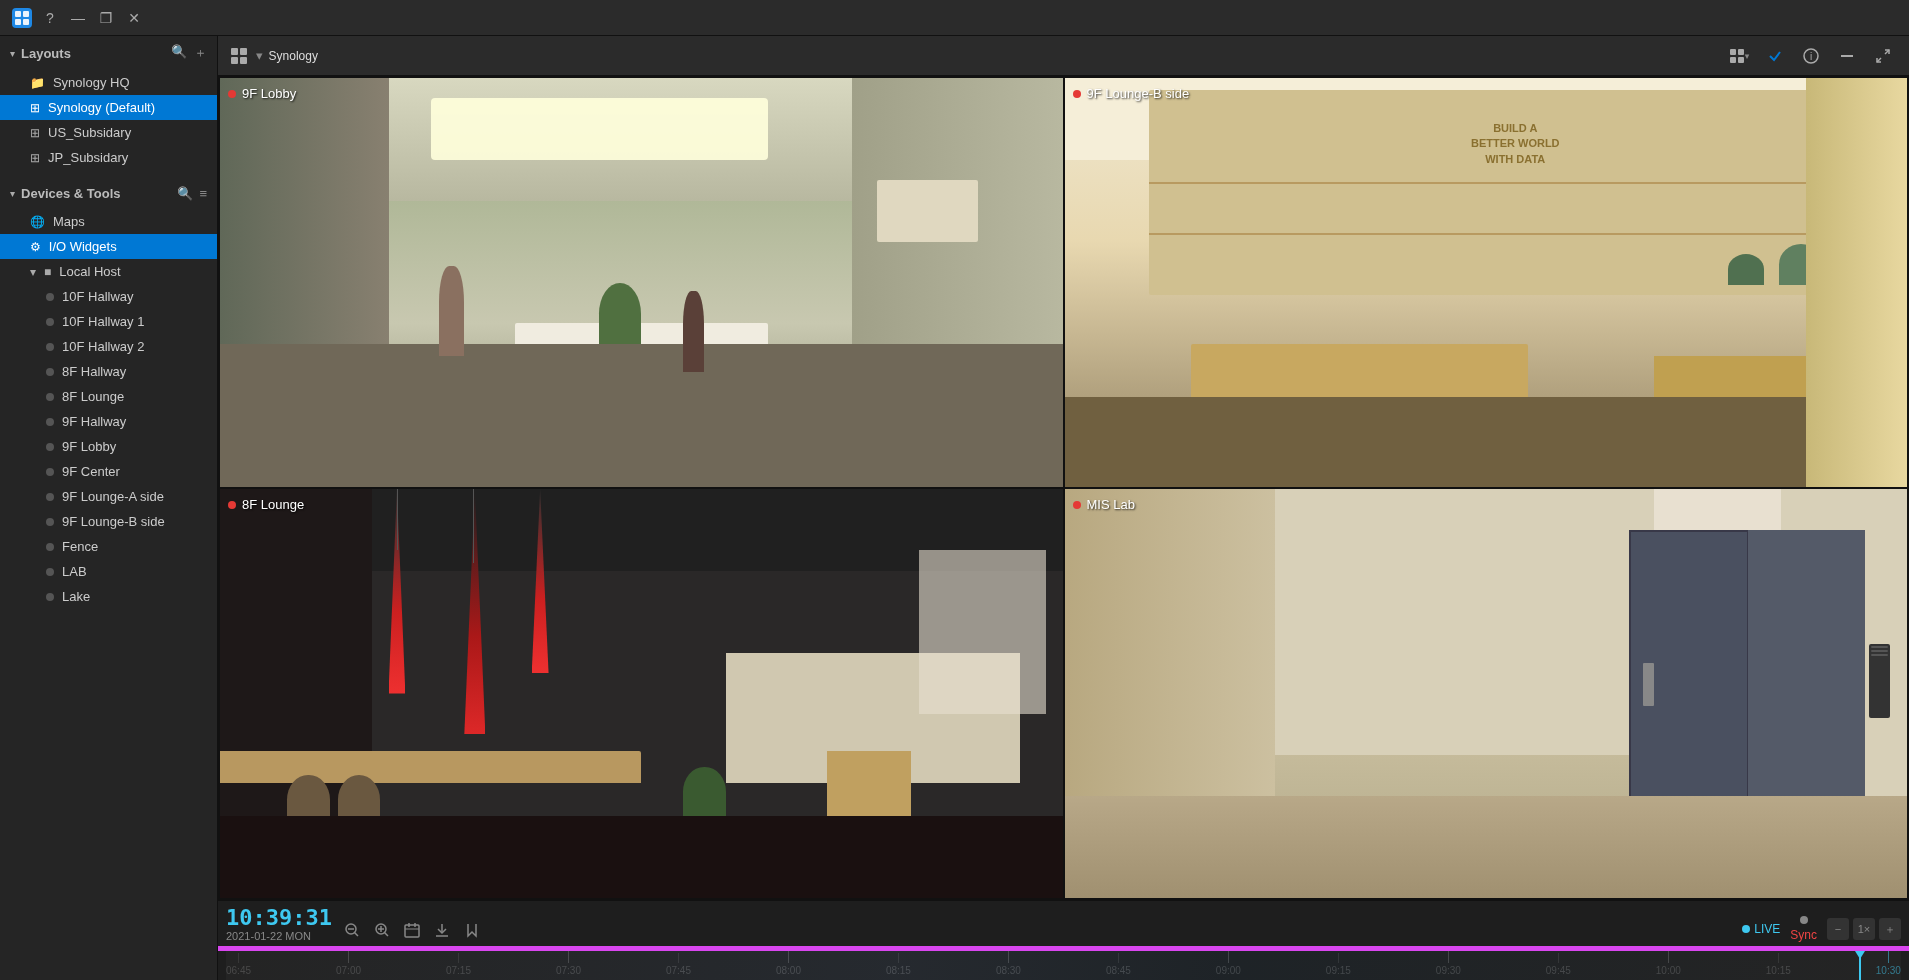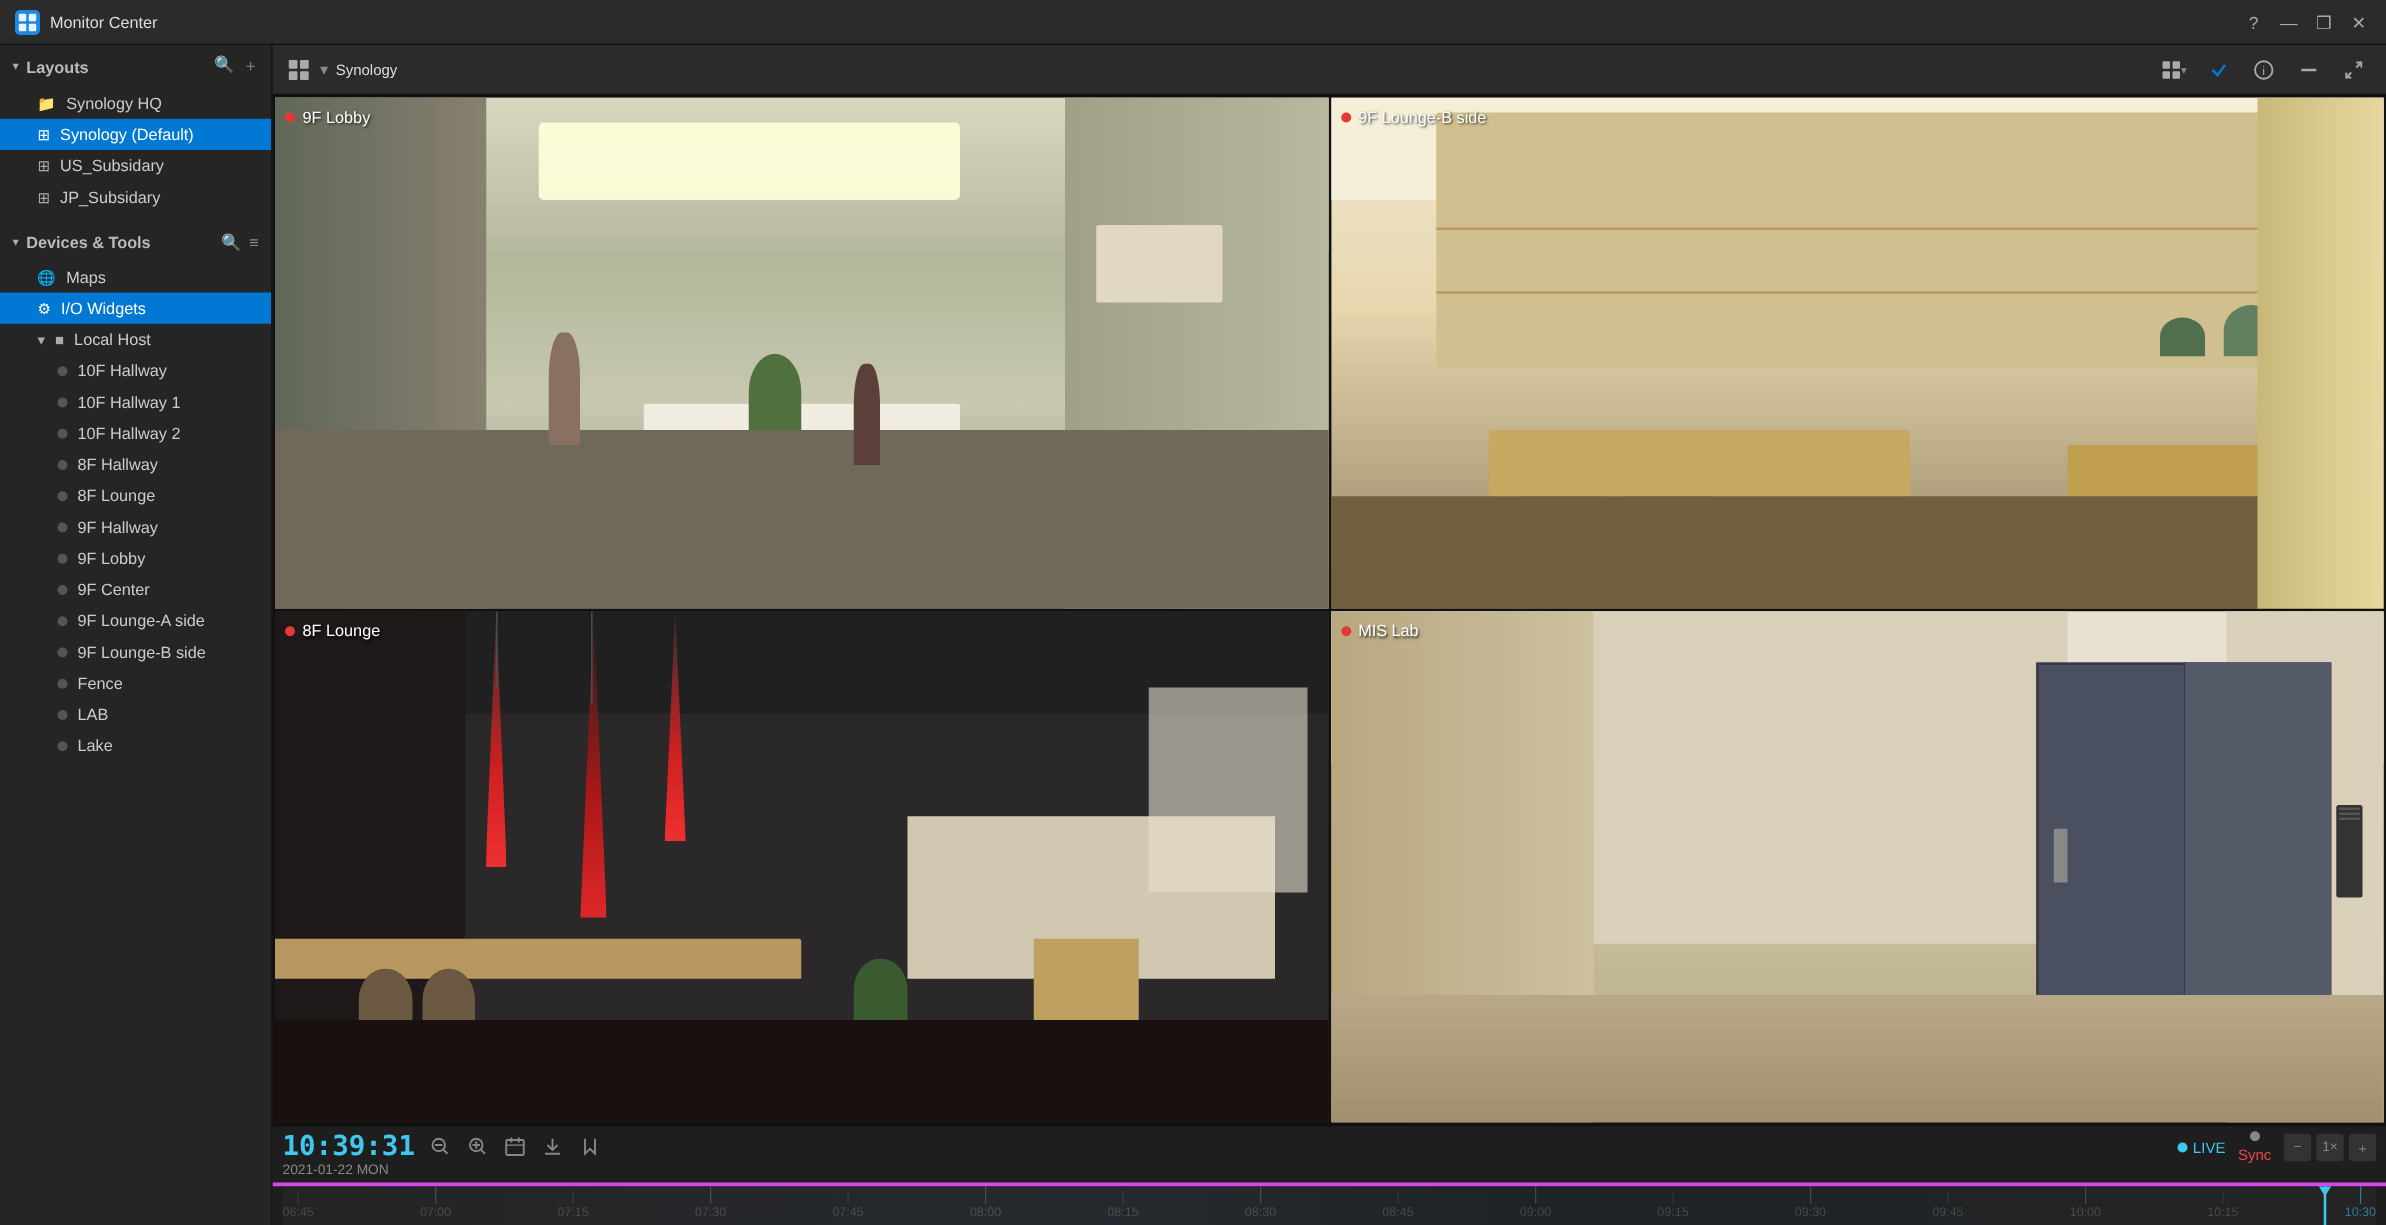--- a/index.html
+++ b/index.html
@@ -201,24 +201,24 @@
     .timeline-bar {
       background: #1e1e1e;
       height: 80px;
       border-top: 1px solid #111;
       flex-shrink: 0;
       display: flex;
       flex-direction: column;
     }
     .timeline-top {
       display: flex;
-      align-items: flex-start;
+      align-items: flex-end;
       padding: 4px 8px;
       gap: 8px;
-      border-bottom: 3px solid #d946ef;
+      border-bottom: 5px solid #d946ef;
     }
     .time-display {
       color: #3ec8f0;
       font-size: 22px;
       font-weight: bold;
       font-family: monospace;
       min-width: 90px;
     }
     .date-display {
       color: #888;
@@ -380,21 +380,20 @@
 
 <div class="title-bar">
   <div class="title-bar-icon">
     <svg width="16" height="16" viewBox="0 0 16 16">
       <rect x="1" y="1" width="6" height="6" fill="white" opacity="0.9" rx="1"></rect>
       <rect x="9" y="1" width="6" height="6" fill="white" opacity="0.9" rx="1"></rect>
       <rect x="1" y="9" width="6" height="6" fill="white" opacity="0.9" rx="1"></rect>
       <rect x="9" y="9" width="6" height="6" fill="white" opacity="0.9" rx="1"></rect>
     </svg>
   </div>
-  <span class="title-bar-title">Monitor Center</span>
   <div class="title-bar-controls">
     <div class="title-bar-btn">?</div>
     <div class="title-bar-btn">—</div>
     <div class="title-bar-btn">❐</div>
     <div class="title-bar-btn">✕</div>
   </div>
 </div>
 
 <div class="main-container">
 
@@ -587,20 +586,21 @@
         </div>
       </div>
 
       <div class="camera-cell">
         <div class="cam-img-container">
           <div class="lounge-b-scene">
 
             <div style="position:absolute;top:0;left:0;right:0;height:20%;background:#f5eed8;"></div>
 
             <div style="position:absolute;top:3%;left:10%;right:3%;height:50%;background:#d0c090;border-radius:2px;overflow:hidden;">
+              <div style="position:absolute;top:15%;left:10%;right:10%;text-align:center;color:#8a7030;font-size:11px;font-weight:bold;line-height:1.4;">BUILD A<br>BETTER WORLD<br>WITH DATA</div>
 
               <div style="position:absolute;top:45%;left:0;right:0;height:2px;background:#b89a60;"></div>
               <div style="position:absolute;top:70%;left:0;right:0;height:2px;background:#b89a60;"></div>
 
               <div style="position:absolute;bottom:5%;right:8%;width:6%;height:20%;background:#608060;border-radius:50% 50% 0 0;"></div>
               <div style="position:absolute;bottom:5%;right:16%;width:5%;height:15%;background:#507050;border-radius:50% 50% 0 0;"></div>
             </div>
 
             <div style="position:absolute;bottom:20%;left:15%;width:40%;height:15%;background:#c8a860;border-radius:2px;"></div>
             <div style="position:absolute;bottom:20%;right:5%;width:25%;height:12%;background:#c0a050;"></div>

